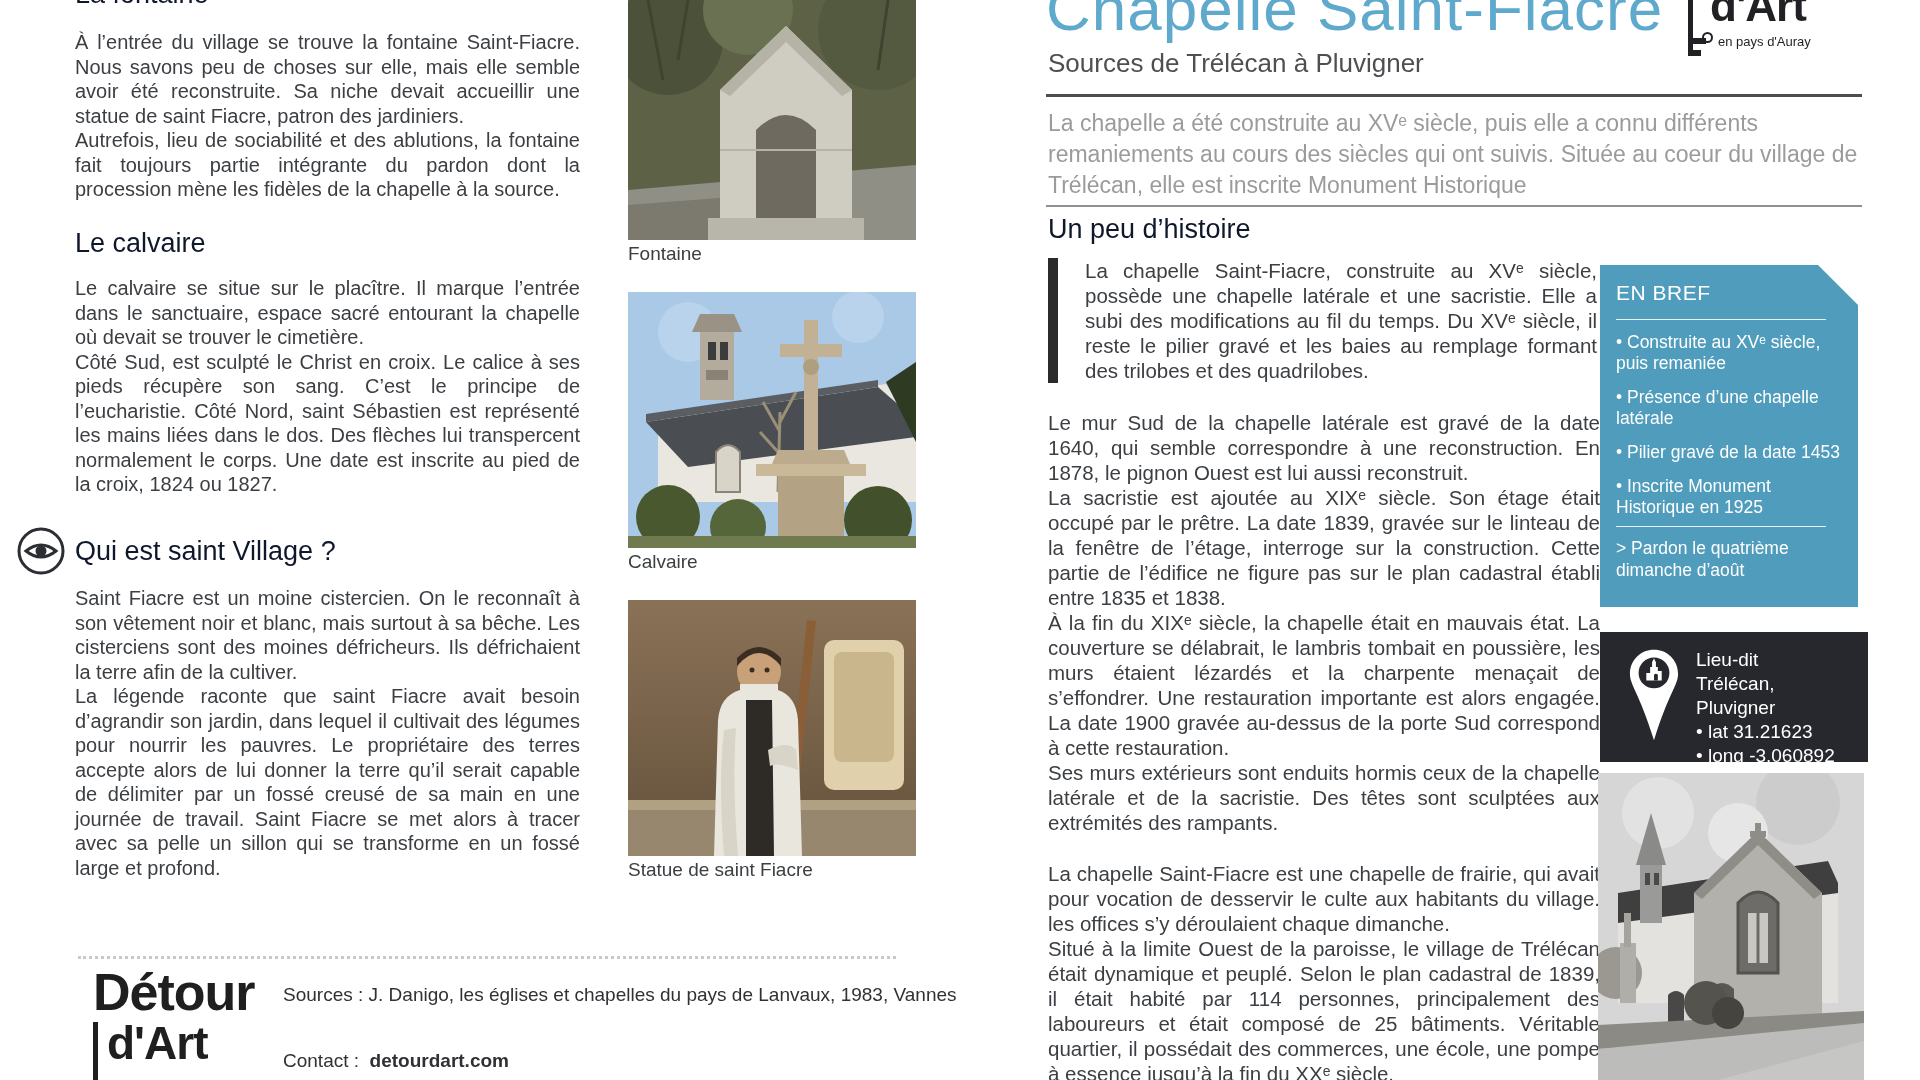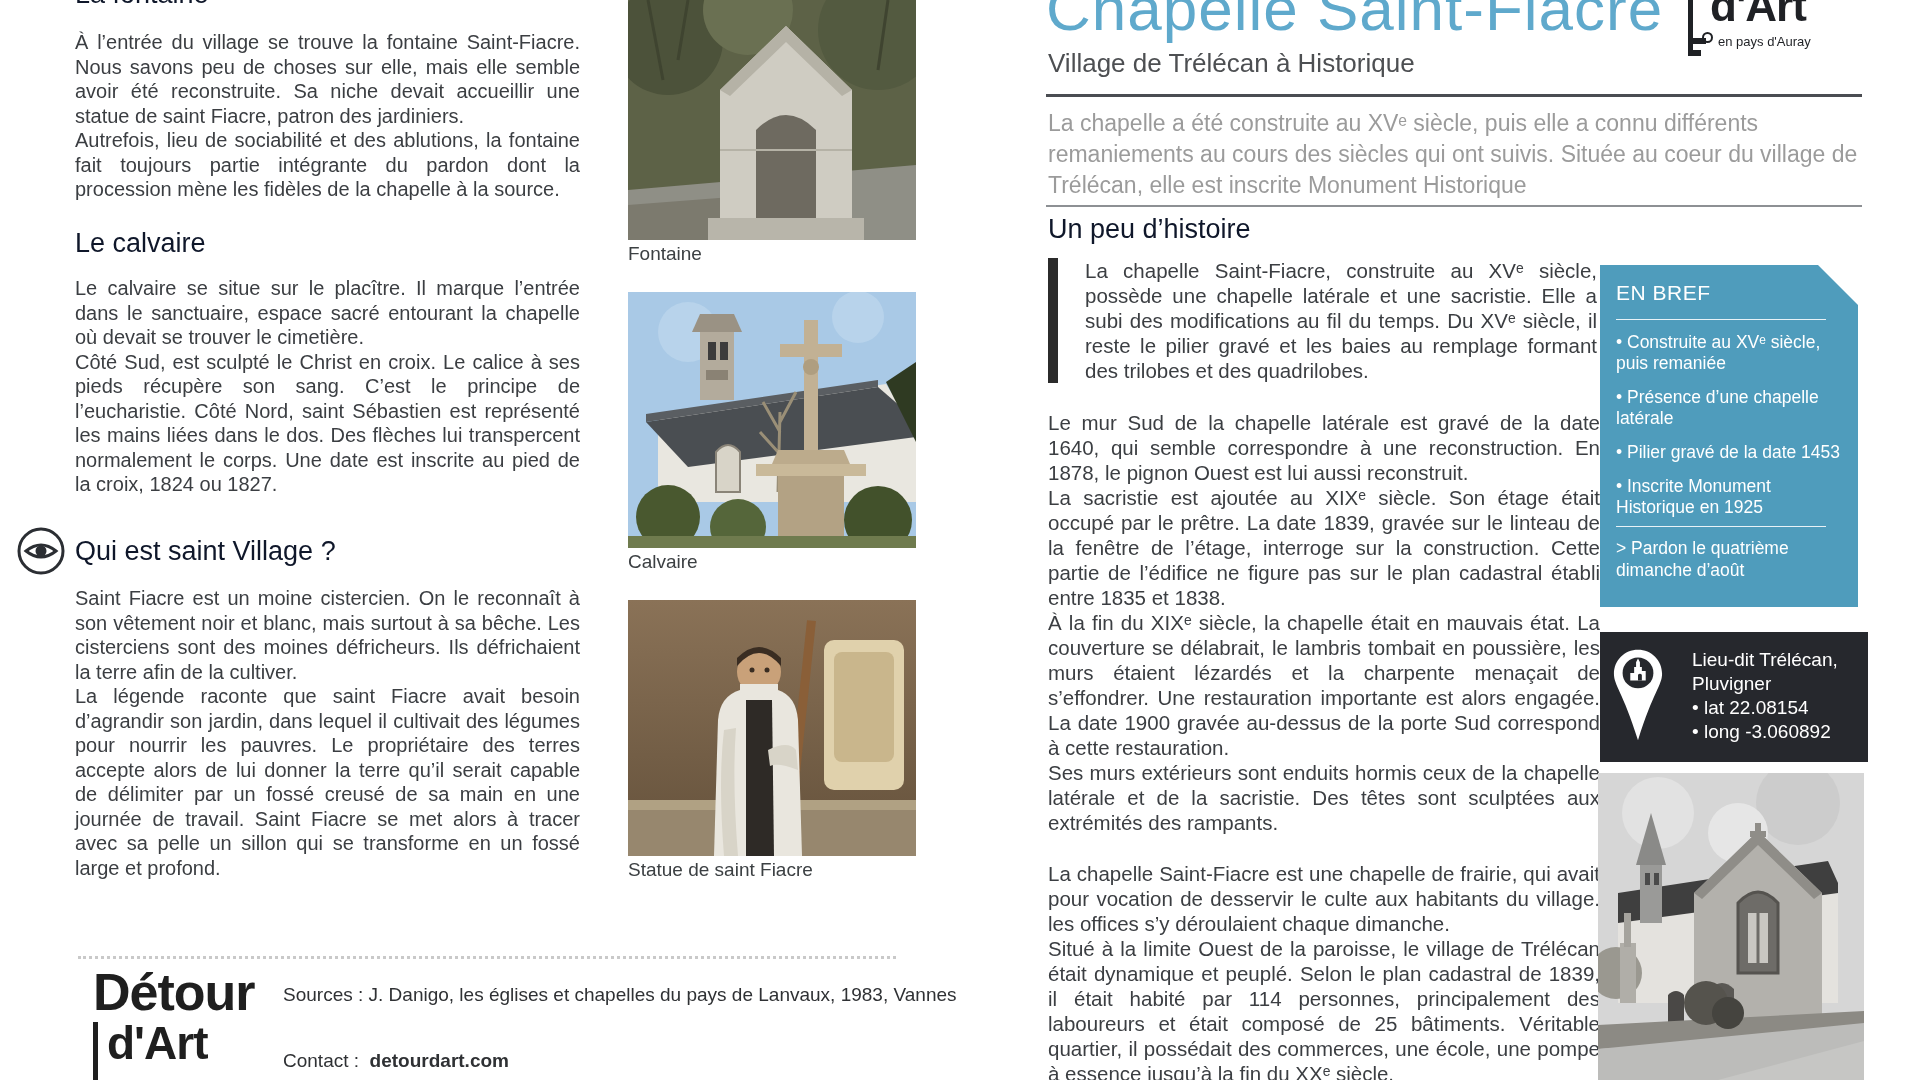--- a/index.html
+++ b/index.html
@@ -21,21 +21,21 @@
   .right-body{font-size:20.5px;line-height:25px;text-align:justify;white-space:pre-line;color:#3b3e42;}
   
   .enbref{background:#4f9cbc;color:#ffffff;
           clip-path:polygon(0 0, calc(100% - 40px) 0, 100% 40px, 100% 100%, 0 100%);
           padding:16px 14px 0 16px;box-sizing:border-box;}
   .enbref-title{font-size:21px;letter-spacing:.5px;}
   .enbref-div{height:1px;background:#e8f2f7;margin:14px 0 12px 0;width:92%;}
   .enbref-item{font-size:17.5px;line-height:21px;margin-bottom:13px;}
   .enbref-pardon{font-size:17.5px;line-height:22px;}
   
-  .locbox{background:#26282d;color:#fff;display:flex;padding:14px 12px;box-sizing:border-box;gap:12px;}
+  .locbox{background:#26282d;color:#fff;display:flex;padding:14px 28px;box-sizing:border-box;}
   .loc-text{font-size:19px;line-height:24px;margin-left:16px;margin-top:2px;}
   
   .dotted-rule{border-top:3px dotted #c9c9c9;}
   .logo-word{color:#1f1f1f;font-weight:700;letter-spacing:-1px;line-height:1;}
   .footer-line{font-size:19px;color:#2f3134;white-space:nowrap;}
   .footer-bold{font-weight:700;}
 </style>
 </head>
 <body>
 
@@ -173,21 +173,21 @@
 
   <div class="abs" style="left:1688px;top:0;width:200px;height:66px;overflow:hidden;">
     <div style="position:absolute;left:0;top:-12px;width:5px;height:66px;background:#1f2125;"></div>
     <div style="position:absolute;left:0;top:38px;width:18px;height:6px;background:#1f2125;"></div>
     <div style="position:absolute;left:0;top:50px;width:13px;height:6px;background:#1f2125;"></div>
     <div style="position:absolute;left:14px;top:32px;width:7px;height:7px;border:2px solid #1f2125;border-radius:50%;"></div>
     <div class="logo-word" style="position:absolute;left:22px;top:-16px;font-size:44px;color:#1f2125;">d'Art</div>
     <div style="position:absolute;left:30px;top:34px;font-size:13px;color:#1f2125;">en pays d'Auray</div>
   </div>
 
-  <div class="abs subtitle" style="left:1048px;top:48px;">Village de Trélécan à Historique</div>
+  <div class="abs subtitle" style="left:1048px;top:48px;">Sources de Trélécan à Pluvigner</div>
 
   <div class="abs rule-dark" style="left:1046px;top:94px;width:816px;"></div>
 
   <div class="abs intro-text" style="left:1048px;top:108px;width:812px;">La chapelle a été construite au XVᵉ siècle, puis elle a connu différents remaniements au cours des siècles qui ont suivis. Située au coeur du village de Trélécan, elle est inscrite Monument Historique</div>
 
   <div class="abs rule-gray" style="left:1046px;top:205px;width:816px;"></div>
 
   <div class="abs heading-blue" style="left:1048px;top:214px;">Un peu d’histoire</div>
 
   <div class="abs lead-quote" style="left:1048px;top:258px;width:512px;">
@@ -218,21 +218,21 @@
       <svg width="52" height="100" viewBox="0 0 54 100">
         <path d="M27 2 C13 2 2 13 2 27 C2 39 11 45 27 96 C43 45 52 39 52 27 C52 13 41 2 27 2 Z" fill="#ffffff"></path>
         <circle cx="27" cy="26" r="16" fill="#26282d"></circle>
         <path d="M19 34 L19 26 L23 26 L23 20 L25 20 L25 15 L27 11 L29 15 L29 20 L31 20 L31 24 L35 24 L35 34 Z" fill="#ffffff"></path>
         <path d="M27 34 L27 28 Q29 26 31 28 L31 34 Z" fill="#26282d"></path>
       </svg>
     </div>
     <div class="loc-text">
       <div>Lieu-dit Trélécan,</div>
       <div>Pluvigner</div>
-      <div>• lat 22.08154</div>
+      <div>• lat 31.21623</div>
       <div>• long -3.060892</div>
     </div>
   </div>
 
   <div class="photo" style="left:1598px;top:773px;width:266px;height:307px;">
     <svg width="266" height="307" viewBox="0 0 266 307">
       <rect width="266" height="307" fill="#d6d6d6"></rect>
       <circle cx="60" cy="40" r="36" fill="#e2e2e2"></circle>
       <circle cx="200" cy="30" r="42" fill="#cccccc"></circle>
       <circle cx="140" cy="60" r="30" fill="#e6e6e6"></circle>

